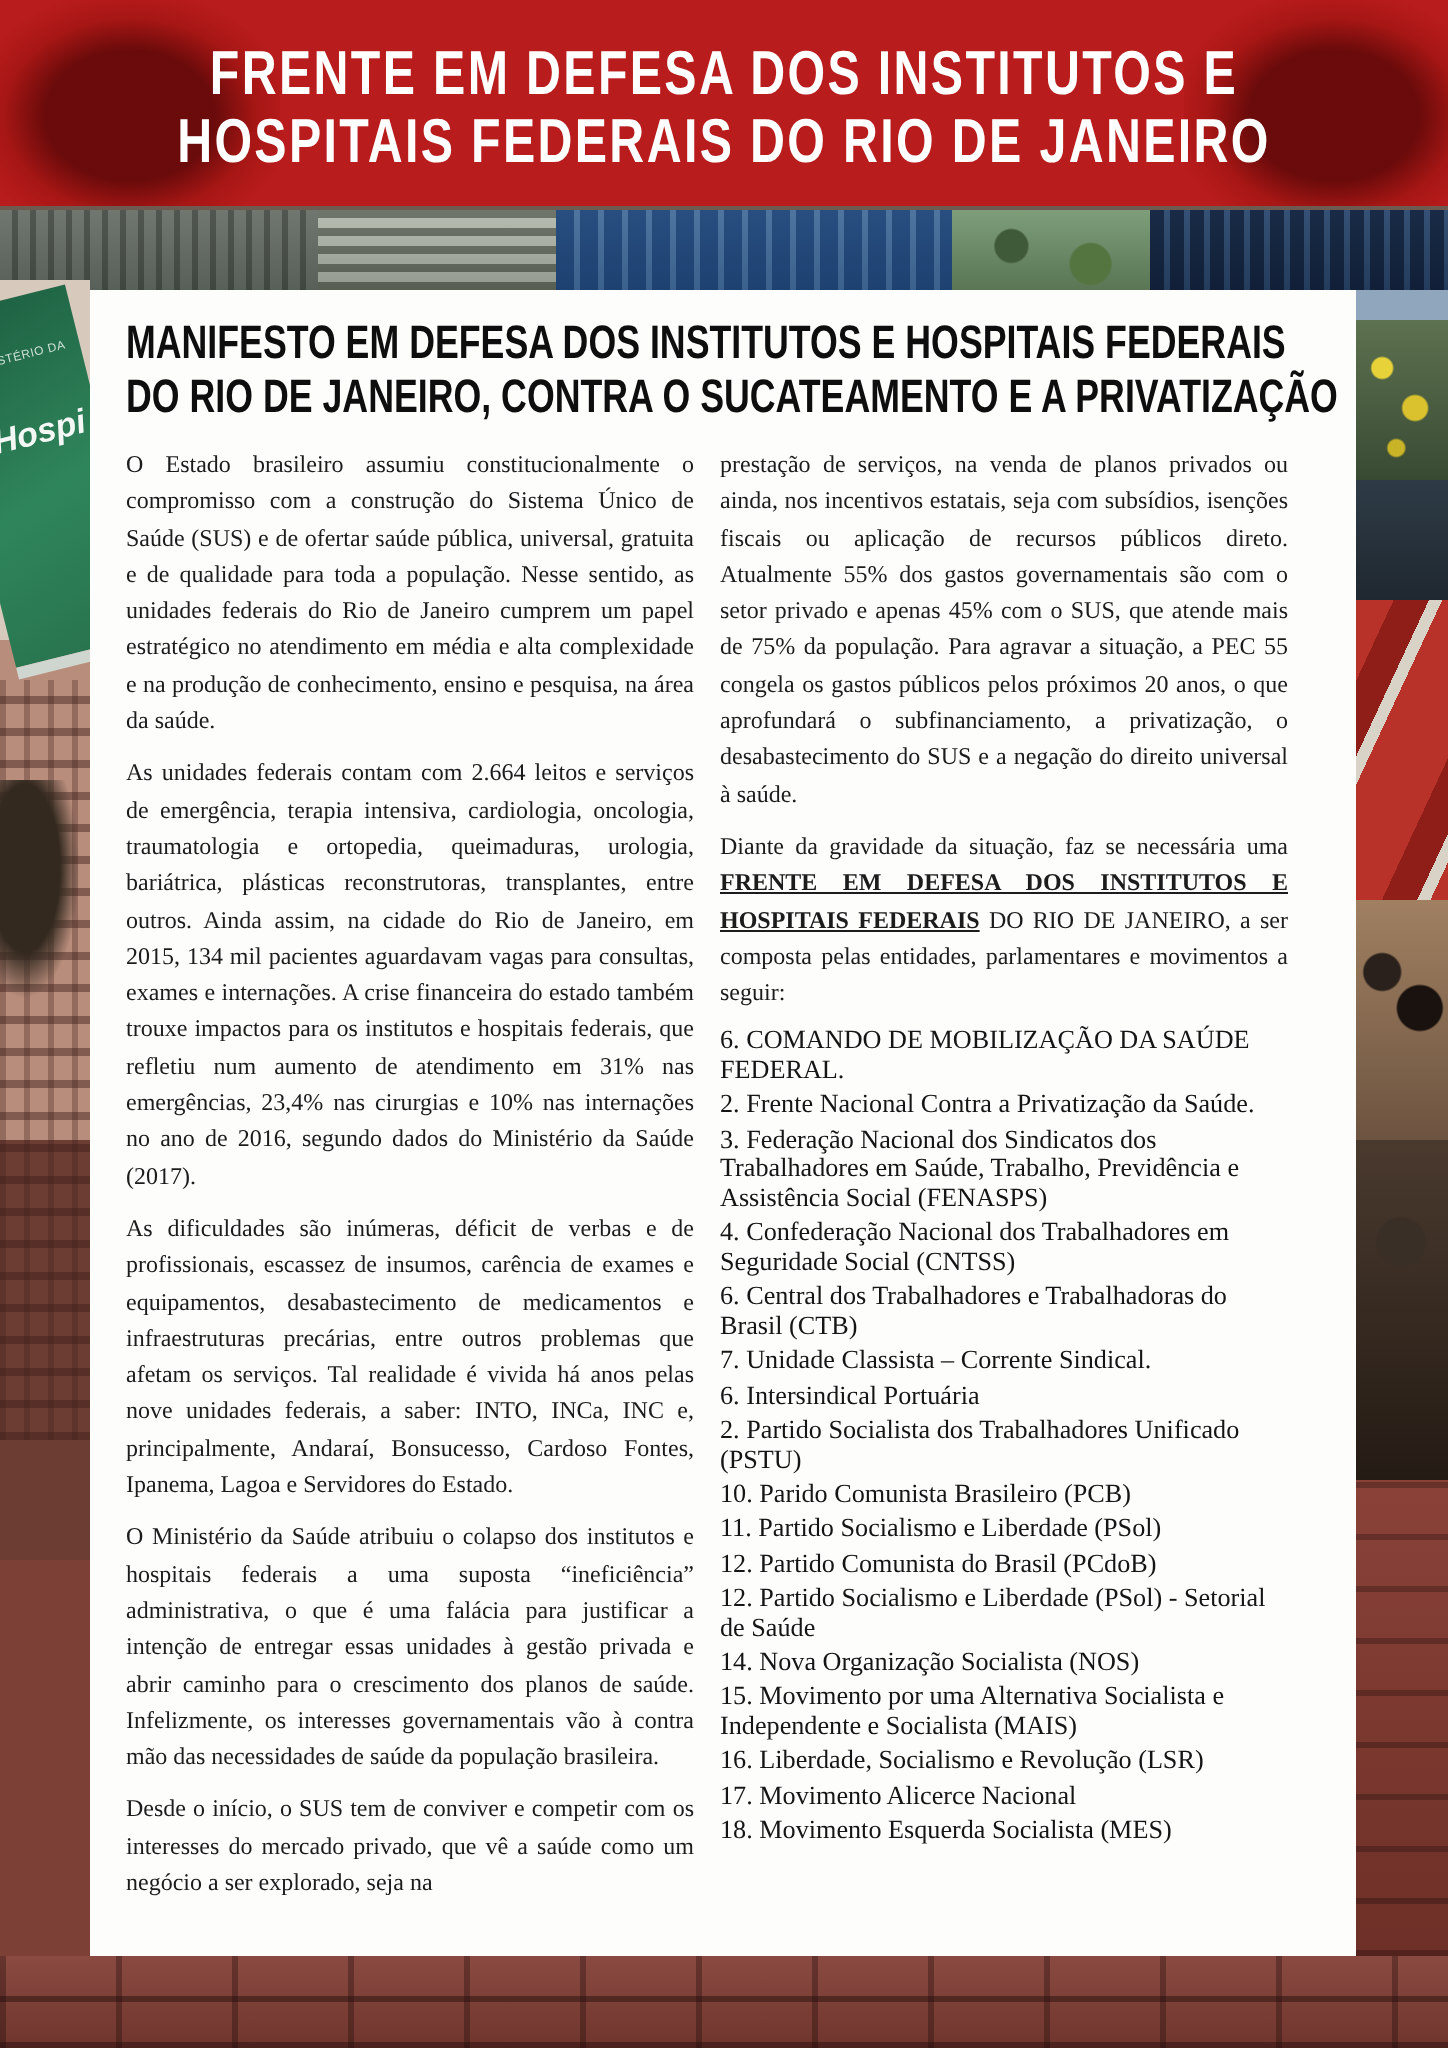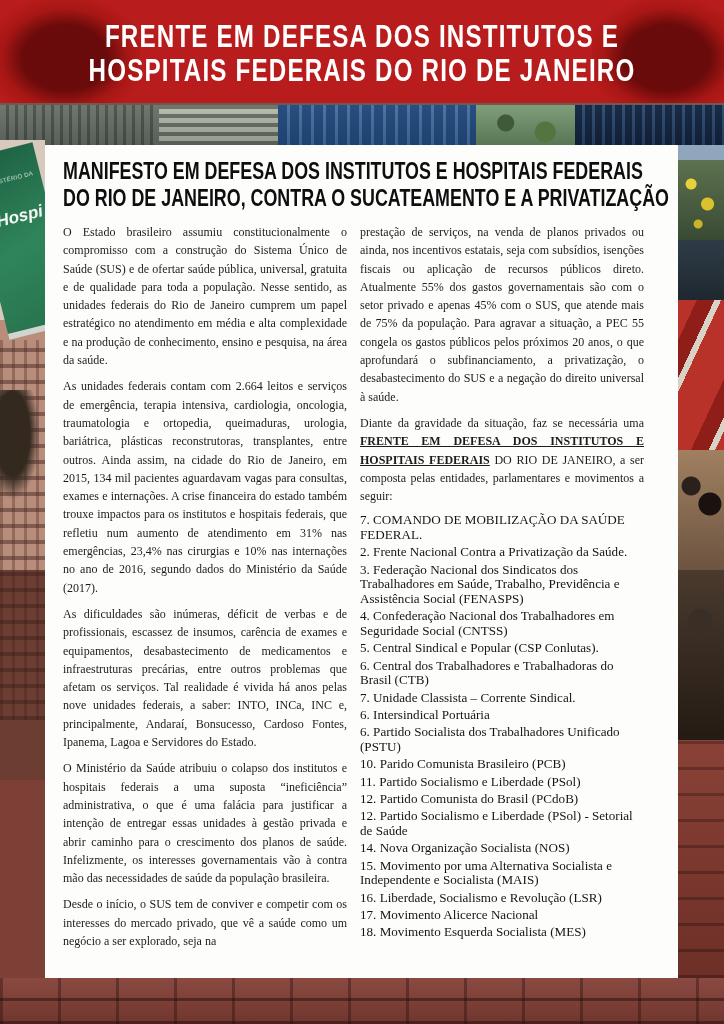--- a/index.html
+++ b/index.html
@@ -140,29 +140,28 @@
       <p>O Estado brasileiro assumiu constitucionalmente o compromisso com a construção do Sistema Único de Saúde (SUS) e de ofertar saúde pública, universal, gratuita e de qualidade para toda a população. Nesse sentido, as unidades federais do Rio de Janeiro cumprem um papel estratégico no atendimento em média e alta complexidade e na produção de conhecimento, ensino e pesquisa, na área da saúde.</p>
       <p>As unidades federais contam com 2.664 leitos e serviços de emergência, terapia intensiva, cardiologia, oncologia, traumatologia e ortopedia, queimaduras, urologia, bariátrica, plásticas reconstrutoras, transplantes, entre outros. Ainda assim, na cidade do Rio de Janeiro, em 2015, 134 mil pacientes aguardavam vagas para consultas, exames e internações. A crise financeira do estado também trouxe impactos para os institutos e hospitais federais, que refletiu num aumento de atendimento em 31% nas emergências, 23,4% nas cirurgias e 10% nas internações no ano de 2016, segundo dados do Ministério da Saúde (2017).</p>
       <p>As dificuldades são inúmeras, déficit de verbas e de profissionais, escassez de insumos, carência de exames e equipamentos, desabastecimento de medicamentos e infraestruturas precárias, entre outros problemas que afetam os serviços. Tal realidade é vivida há anos pelas nove unidades federais, a saber: INTO, INCa, INC e, principalmente, Andaraí, Bonsucesso, Cardoso Fontes, Ipanema, Lagoa e Servidores do Estado.</p>
       <p>O Ministério da Saúde atribuiu o colapso dos institutos e hospitais federais a uma suposta “ineficiência” administrativa, o que é uma falácia para justificar a intenção de entregar essas unidades à gestão privada e abrir caminho para o crescimento dos planos de saúde. Infelizmente, os interesses governamentais vão à contra mão das necessidades de saúde da população brasileira.</p>
       <p>Desde o início, o SUS tem de conviver e competir com os interesses do mercado privado, que vê a saúde como um negócio a ser explorado, seja na</p>
     </div>
     <div class="col">
       <p>prestação de serviços, na venda de planos privados ou ainda, nos incentivos estatais, seja com subsídios, isenções fiscais ou aplicação de recursos públicos direto. Atualmente 55% dos gastos governamentais são com o setor privado e apenas 45% com o SUS, que atende mais de 75% da população. Para agravar a situação, a PEC 55 congela os gastos públicos pelos próximos 20 anos, o que aprofundará o subfinanciamento, a privatização, o desabastecimento do SUS e a negação do direito universal à saúde.</p>
       <p><span>Diante da gravidade da situação, faz se necessária uma </span><b>FRENTE EM DEFESA DOS INSTITUTOS E HOSPITAIS FEDERAIS</b><span> DO RIO DE JANEIRO, a ser composta pelas entidades, parlamentares e movimentos a seguir:</span></p>
       <div class="entities-list">
-          <div class="list-item">7. COMANDO DE MOBILIZAÇÃO DA SAÚDE FEDERAL.</div>
+          <div class="list-item">6. COMANDO DE MOBILIZAÇÃO DA SAÚDE FEDERAL.</div>
           <div class="list-item">2. Frente Nacional Contra a Privatização da Saúde.</div>
           <div class="list-item">3. Federação Nacional dos Sindicatos dos Trabalhadores em Saúde, Trabalho, Previdência e Assistência Social (FENASPS)</div>
           <div class="list-item">4. Confederação Nacional dos Trabalhadores em Seguridade Social (CNTSS)</div>
-          <div class="list-item">5. Central Sindical e Popular (CSP Conlutas).</div>
           <div class="list-item">6. Central dos Trabalhadores e Trabalhadoras do Brasil (CTB)</div>
           <div class="list-item">7. Unidade Classista – Corrente Sindical.</div>
           <div class="list-item">6. Intersindical Portuária</div>
-          <div class="list-item">6. Partido Socialista dos Trabalhadores Unificado (PSTU)</div>
+          <div class="list-item">2. Partido Socialista dos Trabalhadores Unificado (PSTU)</div>
           <div class="list-item">10. Parido Comunista Brasileiro (PCB)</div>
           <div class="list-item">11. Partido Socialismo e Liberdade (PSol)</div>
           <div class="list-item">12. Partido Comunista do Brasil (PCdoB)</div>
           <div class="list-item">12. Partido Socialismo e Liberdade (PSol) - Setorial de Saúde</div>
           <div class="list-item">14. Nova Organização Socialista (NOS)</div>
           <div class="list-item">15. Movimento por uma Alternativa Socialista e Independente e Socialista (MAIS)</div>
           <div class="list-item">16. Liberdade, Socialismo e Revolução (LSR)</div>
           <div class="list-item">17. Movimento Alicerce Nacional</div>
           <div class="list-item">18. Movimento Esquerda Socialista (MES)</div>
         </div>

